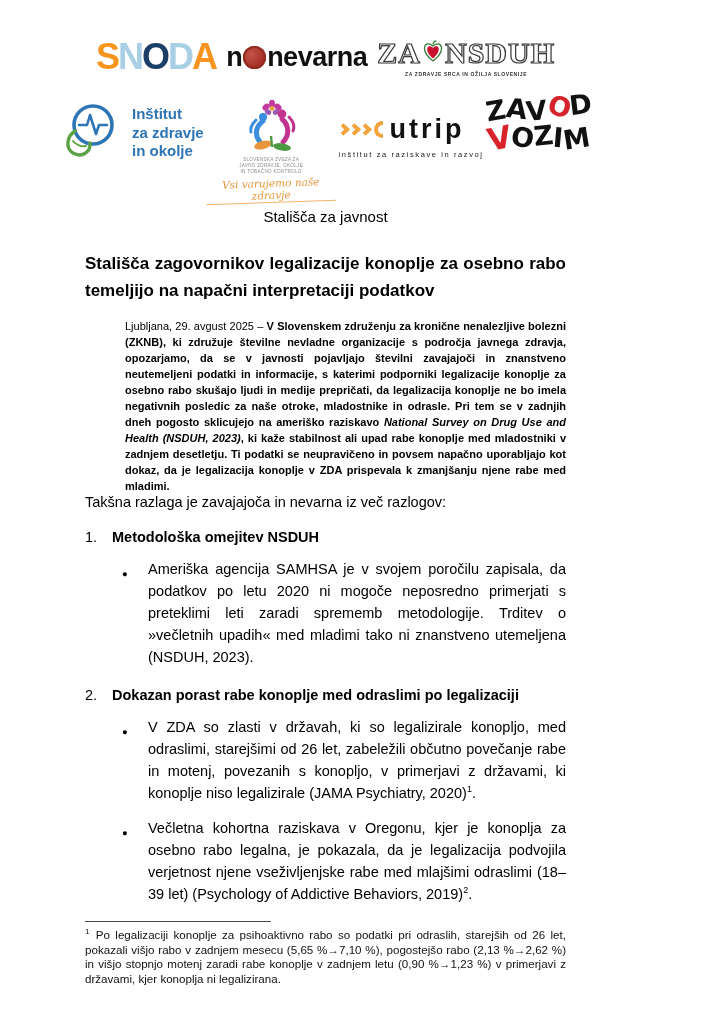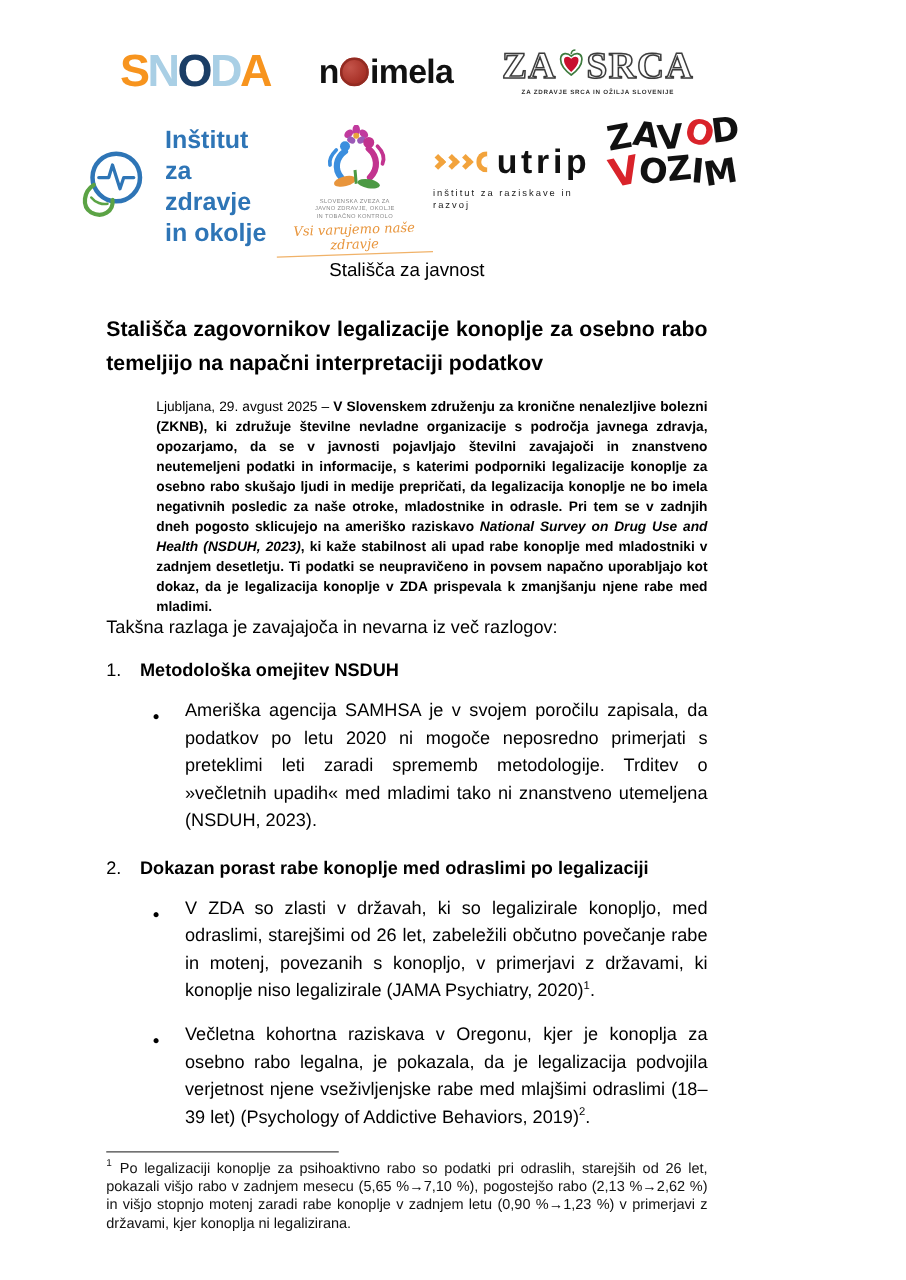--- a/index.html
+++ b/index.html
@@ -28,21 +28,21 @@
   
   .zasrce { text-align:center; }
   .zs-main { font-family:"Liberation Serif", serif; font-weight:bold; font-size:30px; line-height:1;
     color:#fdfdfd; -webkit-text-stroke:1.2px #3c3c3c; text-shadow:0 0 1px #555;
     display:flex; align-items:center; gap:2px; letter-spacing:1px;justify-content:flex-end; }
   .zs-heart { display:inline-block; }
   .zs-tag { font-size:5px; letter-spacing:0.6px; color:#333; margin-top:3px; font-weight:bold; }
 
   
   .izo { display:flex; align-items:center; gap:8px; }
-  .izo-text { color:#2E75B6; font-weight:bold; font-size:20px; line-height:1.25; }
+  .izo-text { color:#2E75B6; font-weight:bold; font-size:15px; line-height:1.25; }
 
   
   .szotk { text-align:center; width:130px; }
   .szotk-name { font-size:4.6px; color:#8a8a8a; line-height:1.3; letter-spacing:0.3px; margin-top:1px; }
   .szotk-slogan { font-family:"DejaVu Serif", serif; font-style:italic; color:#E8953C;
     font-size:10.5px; margin-top:2px; transform:rotate(-2deg); border-bottom:1.5px solid #f0b269; display:inline-block; padding-bottom:1px; }
 
   
   .utrip { text-align:left; padding-top:14px; }
   .utrip-main { display:flex; align-items:center; gap:7px; }
@@ -90,34 +90,34 @@
   <header class="logos">
     <div class="logo-row row1">
 
       <div class="snoda">
         <span class="sn-o1">S</span><span class="sn-b1">N</span><span class="sn-n1">O</span><span class="sn-b1">D</span><span class="sn-o1">A</span>
       </div>
 
       <div class="noexcuse">
         <span>n</span>
           <span class="globe"></span>
-          <span>imela</span>
+          <span>nevarna</span>
       </div>
 
       <div class="zasrce">
         <div class="zs-main">
           <span>ZA</span>
           <span class="zs-heart">
             <svg width="20" height="24" viewBox="0 0 24 28">
               <path d="M12 6 C12 3 14 2 16 2" stroke="#3E7B3E" stroke-width="1.6" fill="none"></path>
               <path d="M12 26 C4 20 1 14 2 9 C3 5 8 4 12 8 C16 4 21 5 22 9 C23 14 20 20 12 26 Z" fill="none" stroke="#3E7B3E" stroke-width="1.6"></path>
               <path d="M12 23 C6.5 18.5 4.5 14 5.2 10.5 C6 8 9.5 7.5 12 10.5 C14.5 7.5 18 8 18.8 10.5 C19.5 14 17.5 18.5 12 23 Z" fill="#C8102E"></path>
             </svg>
           </span>
-          <span>SRCA</span>
+          <span>NSDUH</span>
         </div>
         <div class="zs-tag">ZA ZDRAVJE SRCA IN OŽILJA SLOVENIJE</div>
       </div>
     </div>
 
     <div class="logo-row row2">
 
       <div class="izo">
         <span>
           <svg width="64" height="62" viewBox="0 0 64 62">

